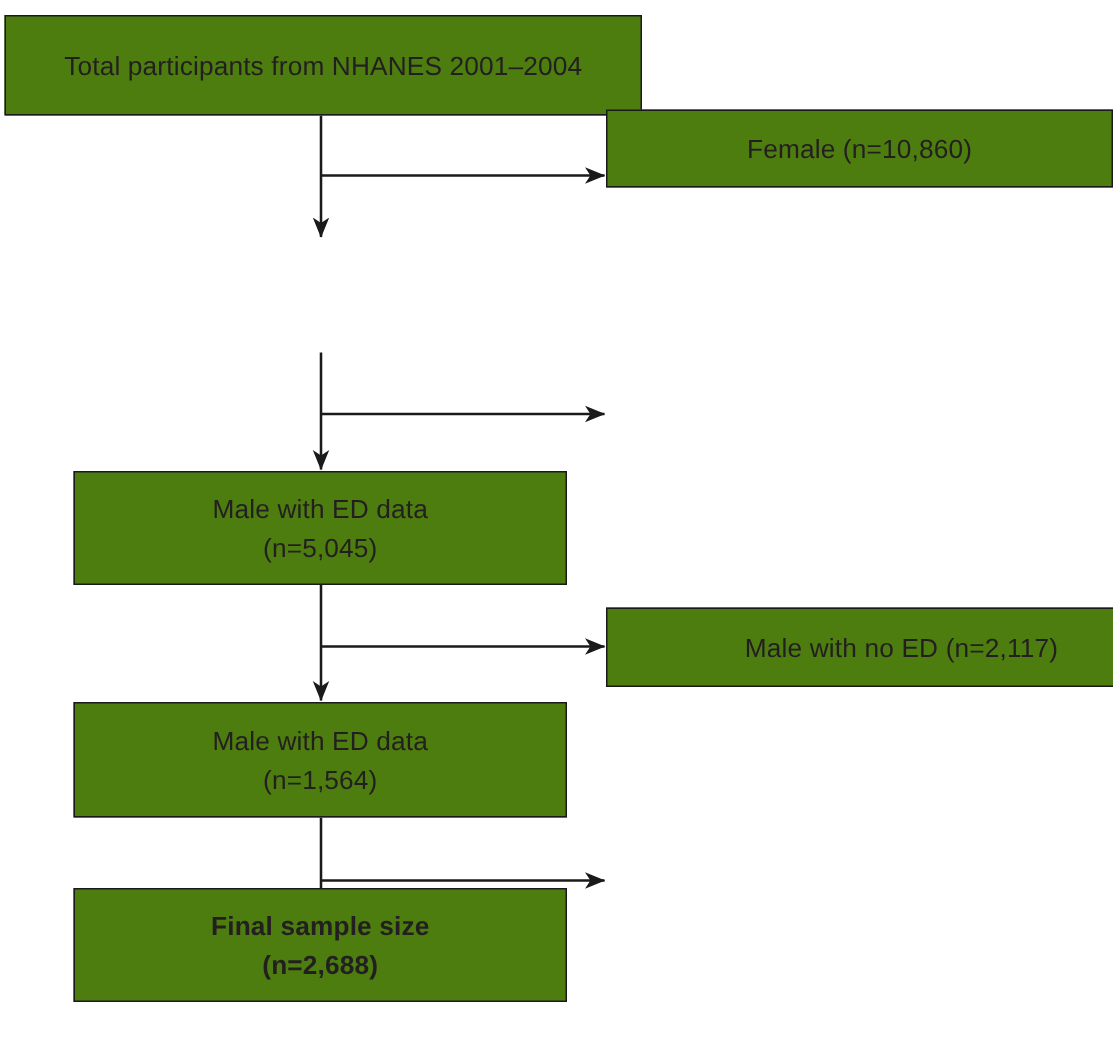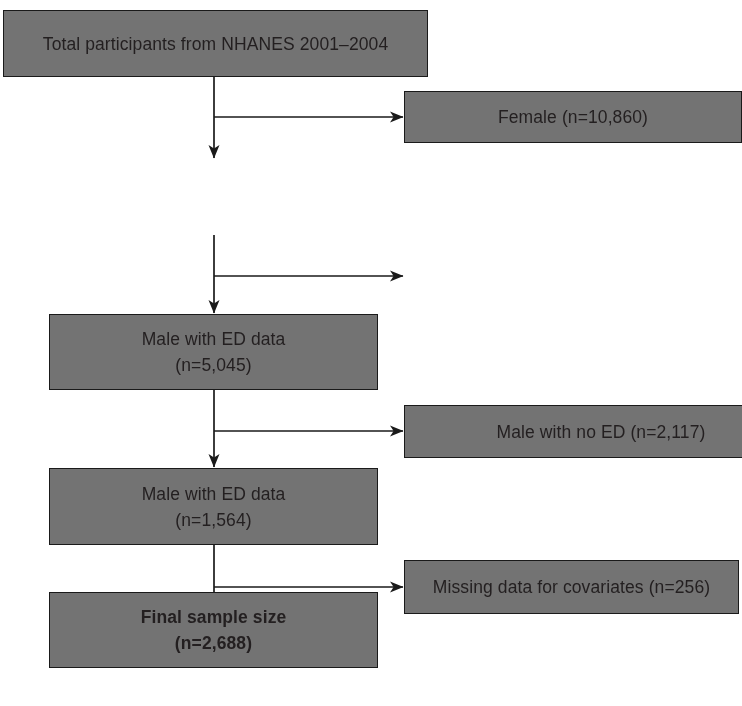--- a/index.html
+++ b/index.html
@@ -20,41 +20,41 @@
     left: 0;
     top: 0;
     width: 742px;
     height: 706px;
     pointer-events: none;
   }
   .box {
     position: absolute;
     box-sizing: border-box;
     border: 1.7px solid #1a1a1a;
-    background: #737373;
+    background: #4d7c0f;
     color: #231f20;
     font-size: 17.5px;
     line-height: 26px;
     display: flex;
     flex-direction: column;
     align-items: center;
     justify-content: center;
     letter-spacing: 0.1px;
   }
   .box span { display: block; }
 
   
   .box-total        { left: 3px;   top: 10px;  width: 425px; height: 67px; }
   .box-male         { left: 49px;  top: 159px; width: 329px; height: 76px; }
   .box-male-ed-1    { left: 49px;  top: 314px; width: 329px; height: 76px; }
   .box-male-ed-2    { left: 49px;  top: 468px; width: 329px; height: 77px; }
   .box-final        { left: 49px;  top: 592px; width: 329px; height: 76px; font-weight: bold; }
 
   
-  .box-female       { left: 404px; top: 91px;  width: 338px; height: 52px; }
+  .box-female       { left: 404px; top: 73px;  width: 338px; height: 52px; }
   .box-missing-ed   { left: 404px; top: 250px; width: 335px; height: 53px; }
   .box-no-ed        { left: 404px; top: 405px; width: 394px; height: 53px; }
   .box-missing-cov  { left: 404px; top: 560px; width: 335px; height: 54px; }
 </style>
 </head>
 <body>
 
 <div class="canvas">
 
   <svg class="connectors" viewBox="0 0 742 706" xmlns="http://www.w3.org/2000/svg">
@@ -97,17 +97,14 @@
 
   <div class="box box-female">
     <span>Female (n=10,860)</span>
   </div>
 
 
   <div class="box box-no-ed">
     <span>Male with no ED (n=2,117)</span>
   </div>
 
-  <div class="box box-missing-cov">
-    <span>Missing data for covariates (n=256)</span>
-  </div>
 
 </div>
 
 </body></html>

